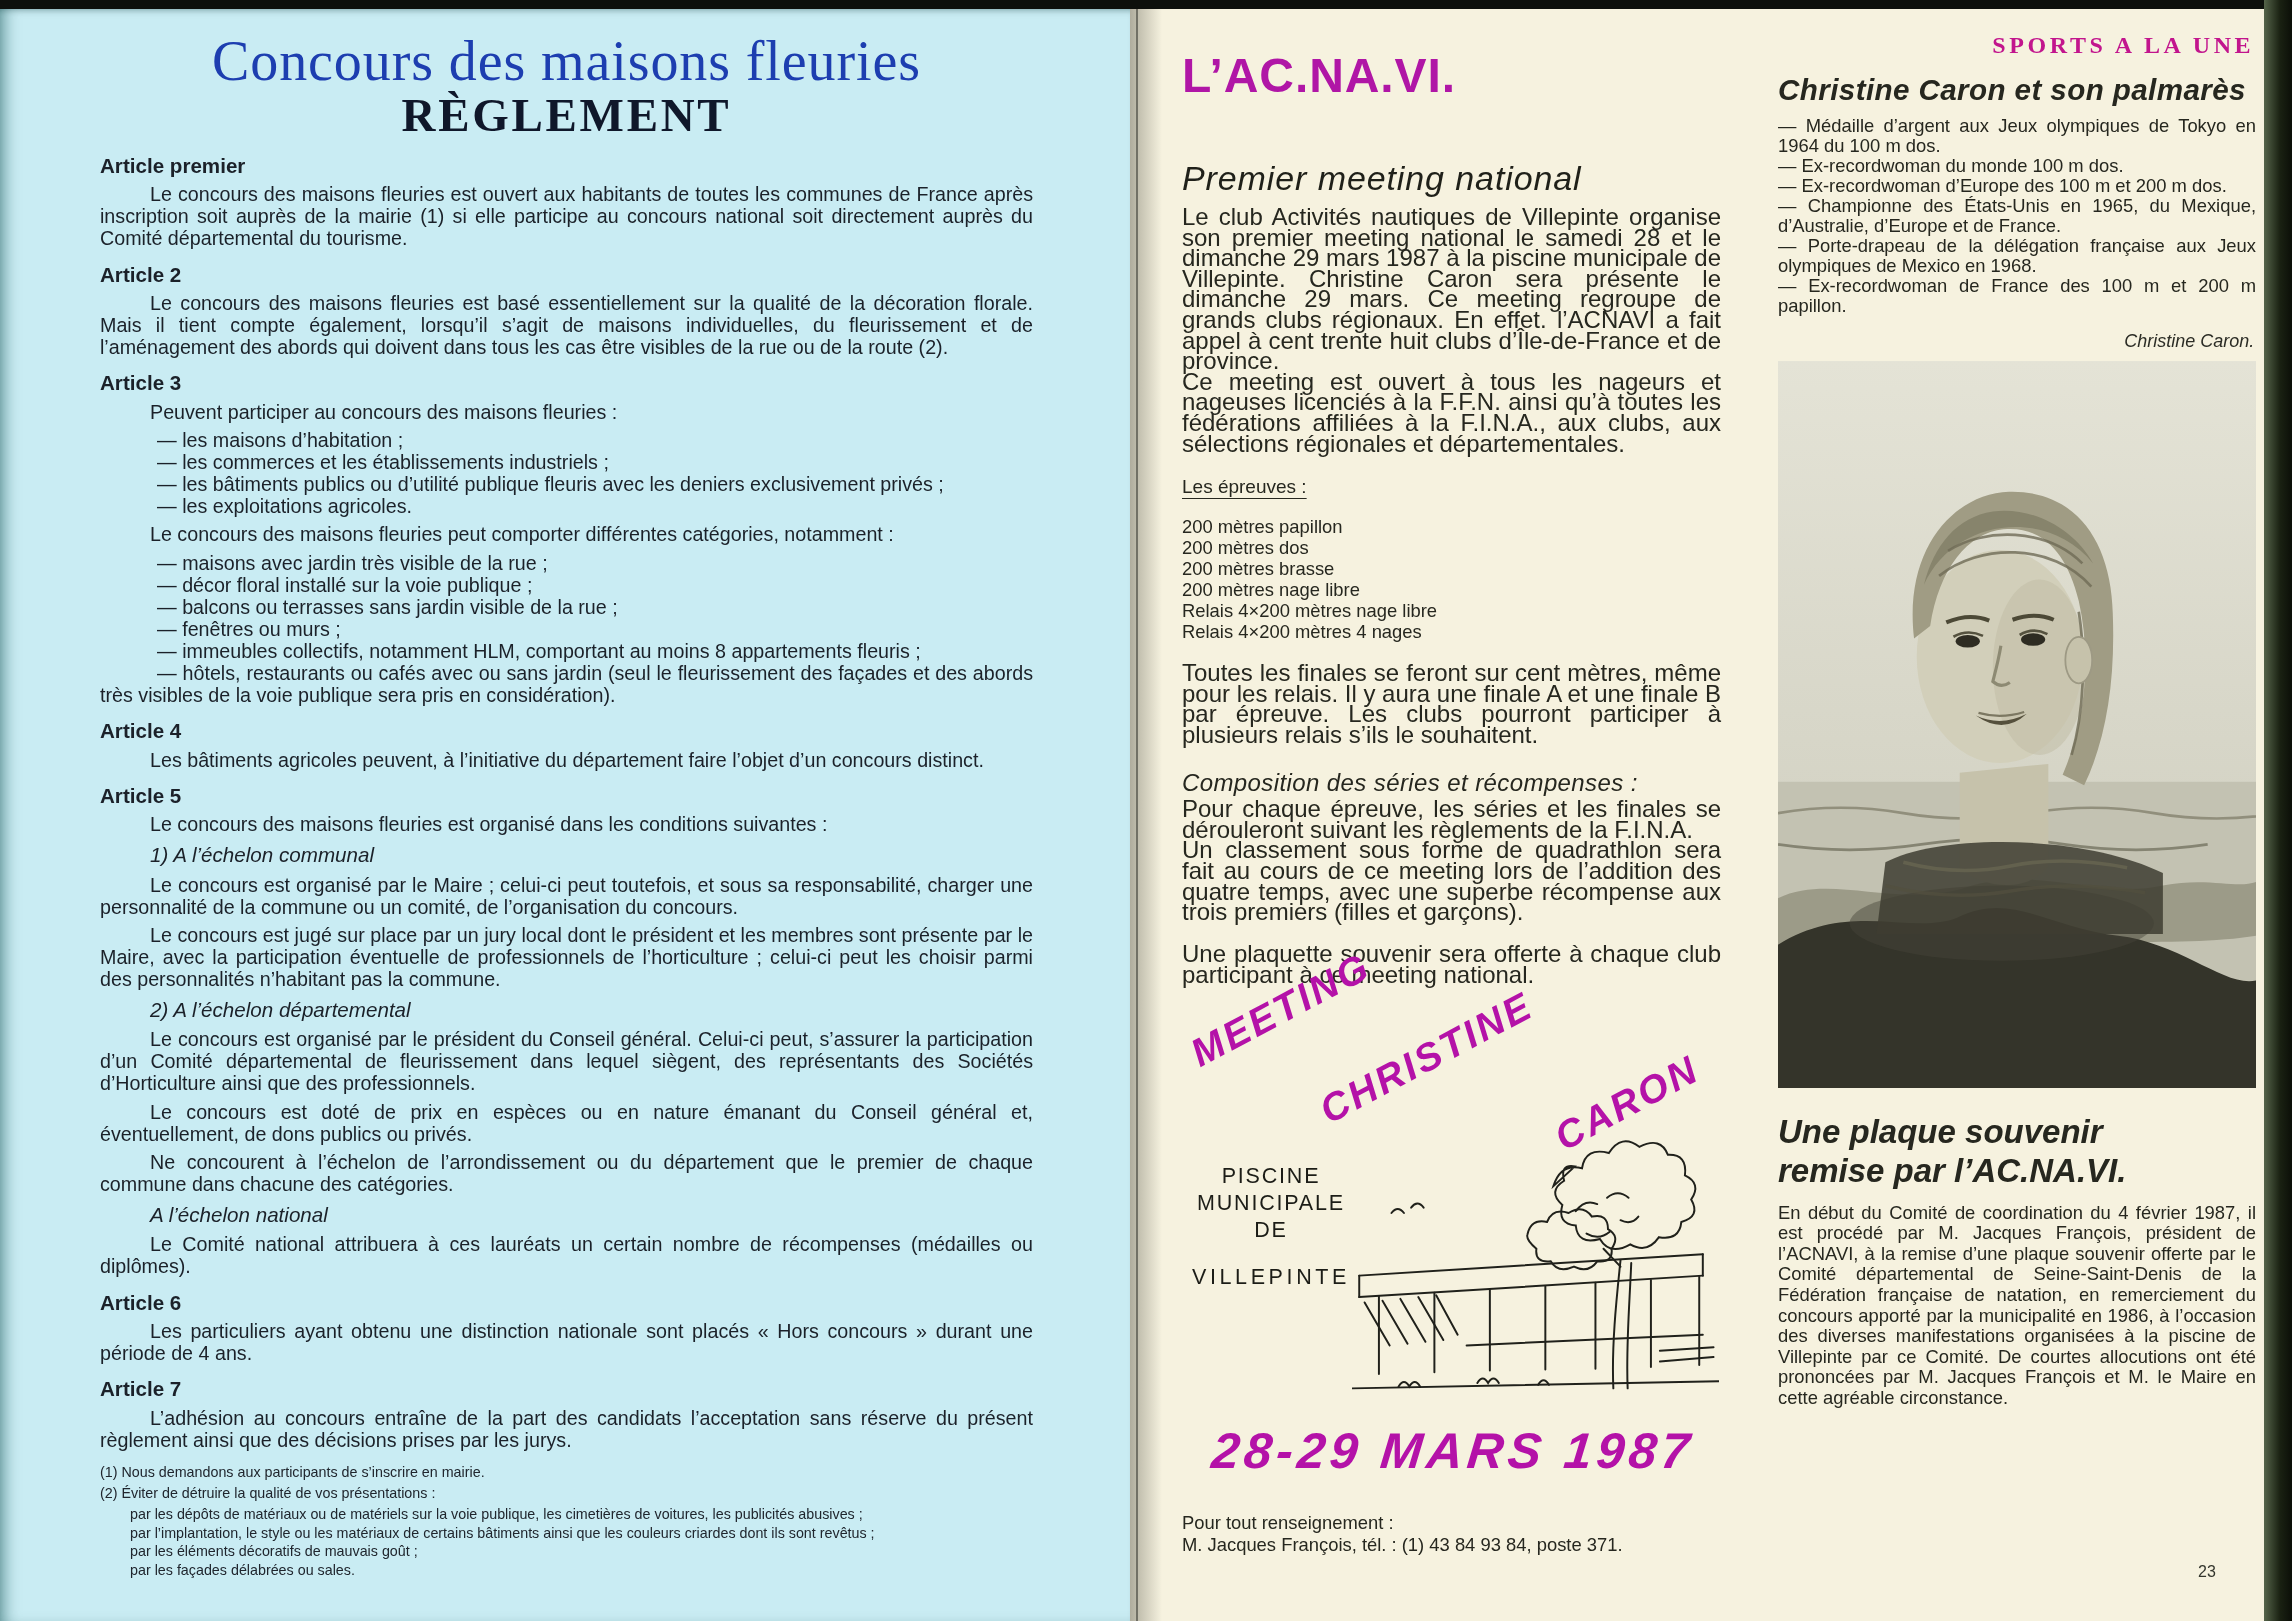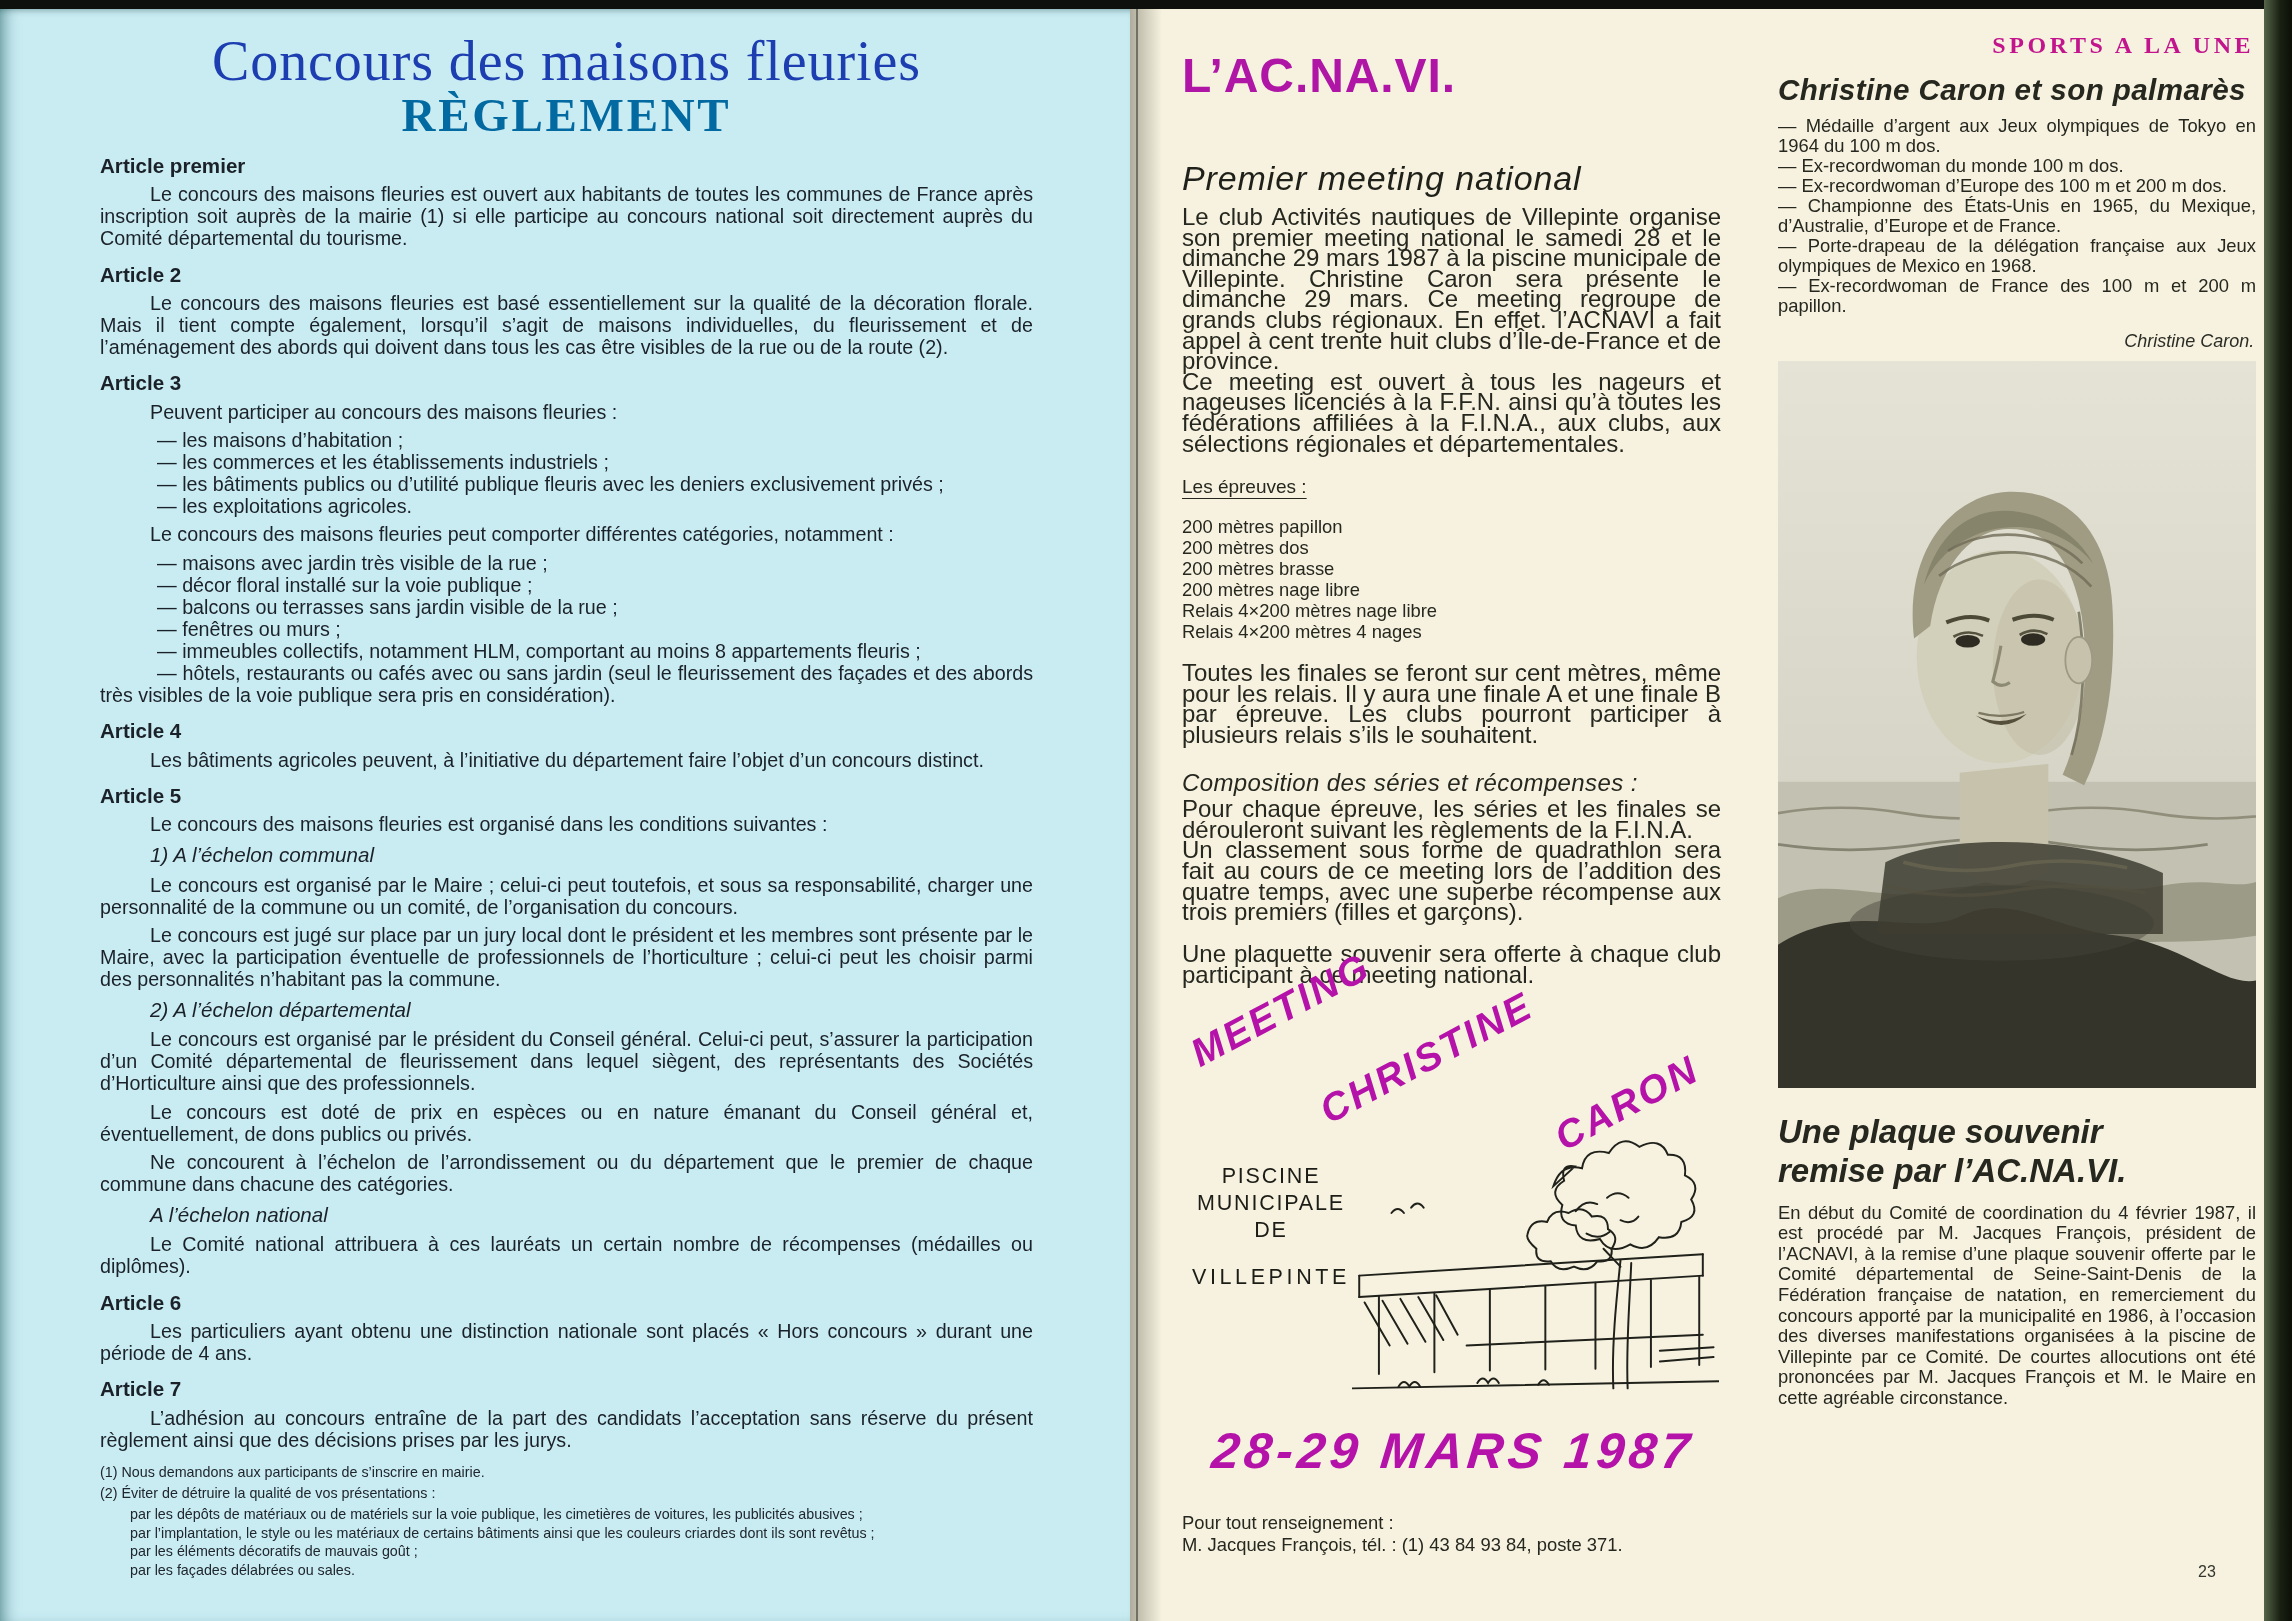--- a/index.html
+++ b/index.html
@@ -15,21 +15,21 @@
     background:#c9ecf3;overflow:hidden;
     box-shadow:inset 12.5px 0 16px -9px rgba(0,70,70,.55), inset 0 5.4px 7.2px -5.4px rgba(0,40,40,.4);
   }
   .lp-content{position:absolute;left:100px;top:18px;width:933px;color:#1b2129;}
   .lp-title{
     font-family:"Liberation Serif", serif;font-weight:normal;font-size:56px;
     color:#1d3eb0;text-align:center;margin:5.4px 0 0;letter-spacing:0.9px;line-height:1.05;
   }
   .lp-subtitle{
     font-family:"Liberation Serif", serif;font-weight:bold;font-size:47px;
-    color:#0369a1;text-align:center;margin:0 0 10.7px;letter-spacing:2.7px;line-height:1.05;
+    color:#0f172a;text-align:center;margin:0 0 10.7px;letter-spacing:2.7px;line-height:1.05;
   }
   .art-h{font-size:20.6px;font-weight:bold;margin:13.4px 0 5.4px;}
   .bp{font-size:19.7px;line-height:22px;text-align:justify;text-indent:50px;margin:0 0 6.3px;}
   .li{font-size:19.7px;line-height:22px;text-align:justify;text-indent:57px;margin:0;}
   .sub-h{font-size:20.6px;font-style:italic;margin:8px 0 6.3px;text-indent:50px;}
   .footnotes{margin-top:12.5px;font-size:14.3px;line-height:18.4px;color:#20262e;}
   .footnotes p{margin:0 0 2.7px;}
   .fn-sub{padding-left:30px;margin:0 !important;}
   
   .right-page{

